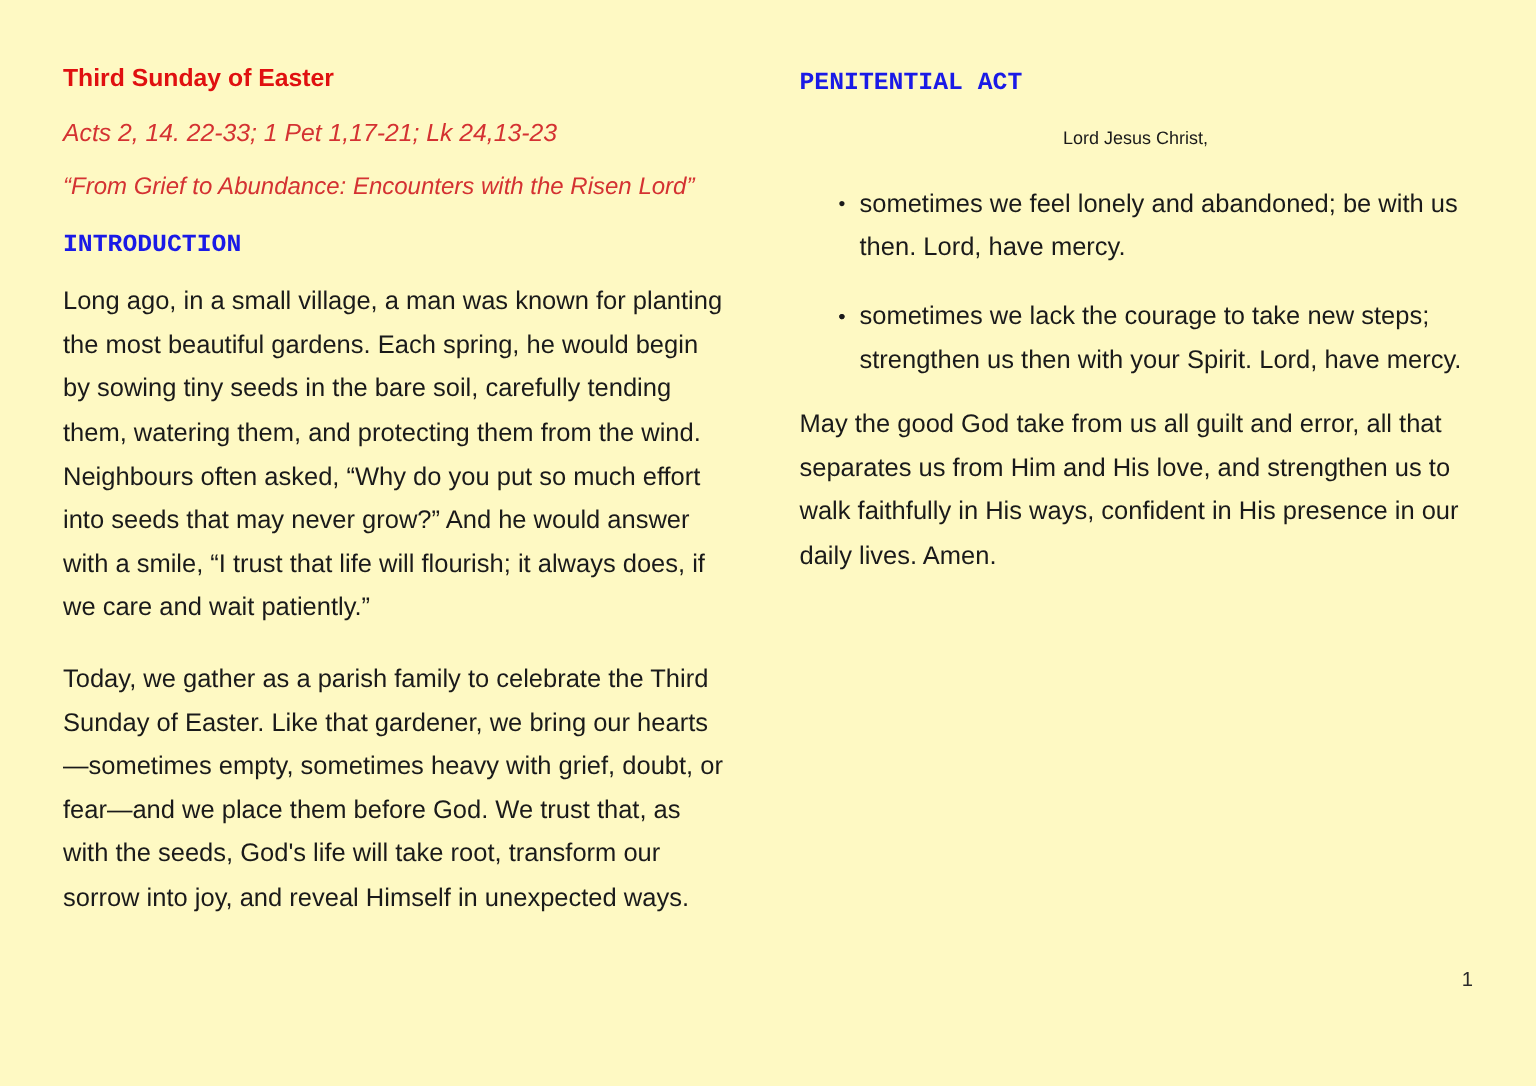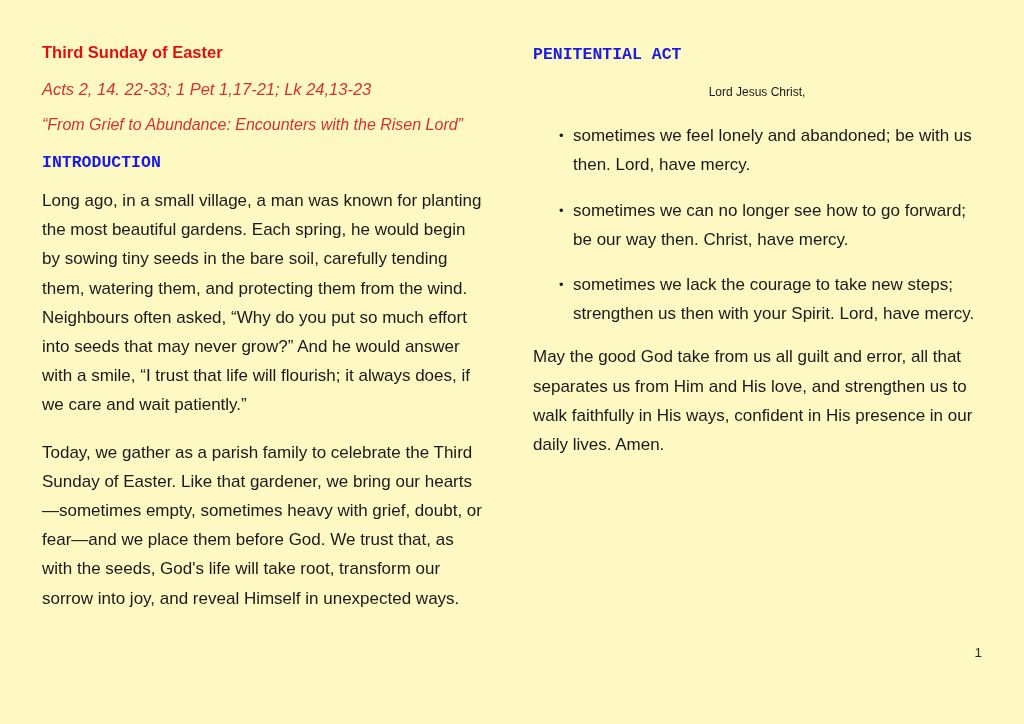--- a/index.html
+++ b/index.html
@@ -155,21 +155,20 @@
 
       <p class="lead-line">Lord Jesus Christ,</p>
 
       <ul class="bullet-list">
         <li class="bullet-item">
           <span class="bullet-marker">•</span>
           <span>sometimes we feel lonely and abandoned; be with us then. Lord, have mercy.</span>
         </li>
         <li class="bullet-item">
           <span class="bullet-marker">•</span>
-          <span>sometimes we can no longer see how to go forward; be our way then. Christ, have mercy.</span>
         </li>
         <li class="bullet-item">
           <span class="bullet-marker">•</span>
           <span>sometimes we lack the courage to take new steps; strengthen us then with your Spirit. Lord, have mercy.</span>
         </li>
       </ul>
 
 
       <p class="body-par last">May the good God take from us all guilt and error, all that separates us from Him and His love, and strengthen us to walk faithfully in His ways, confident in His presence in our daily lives. Amen.</p>
     </div>

